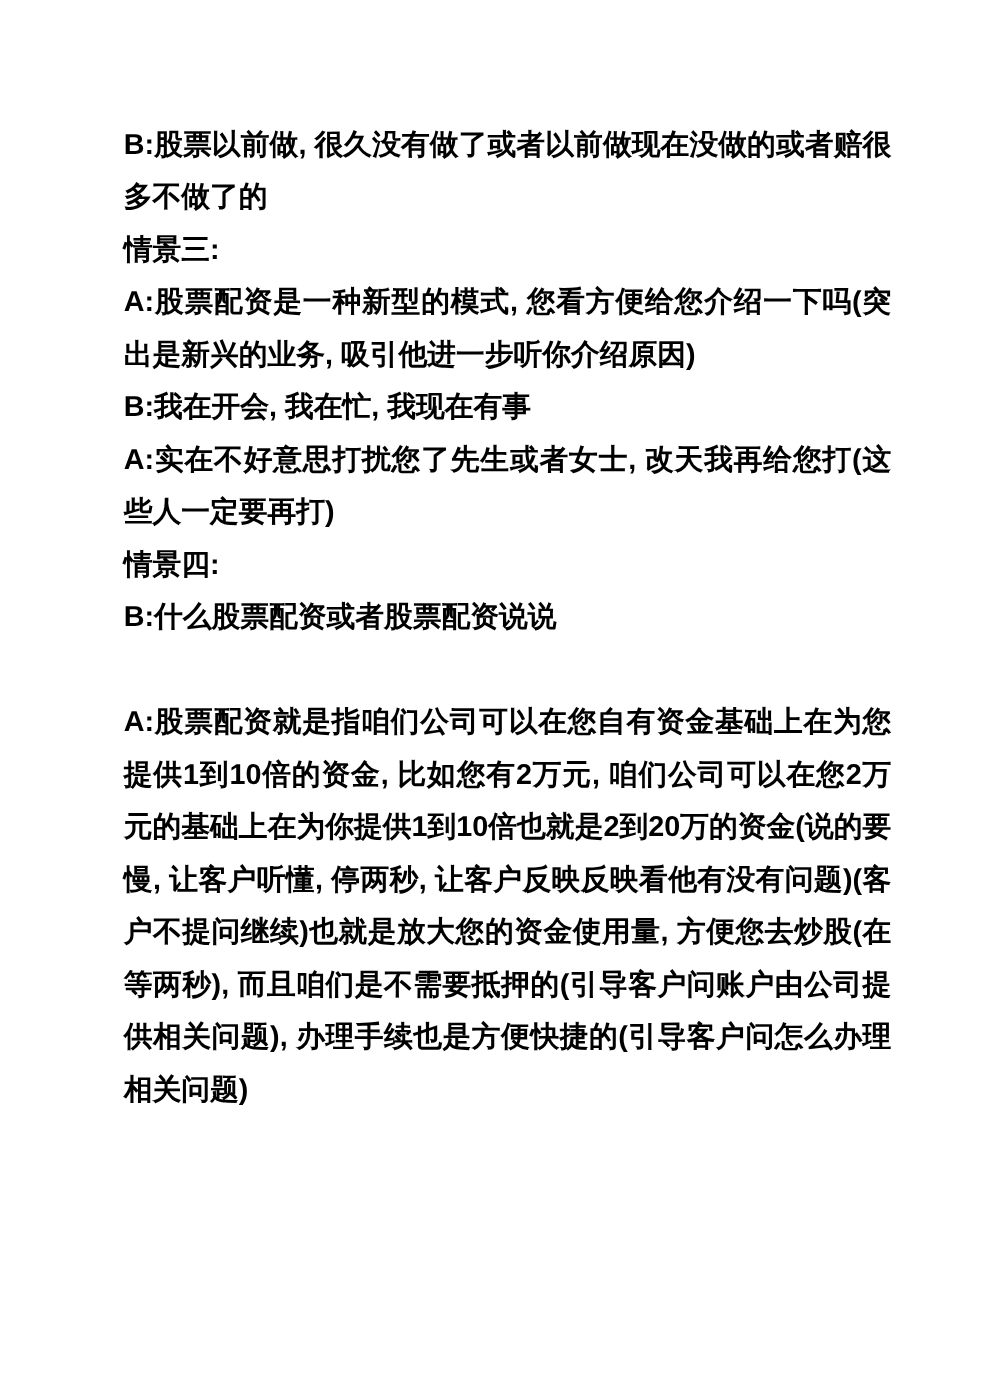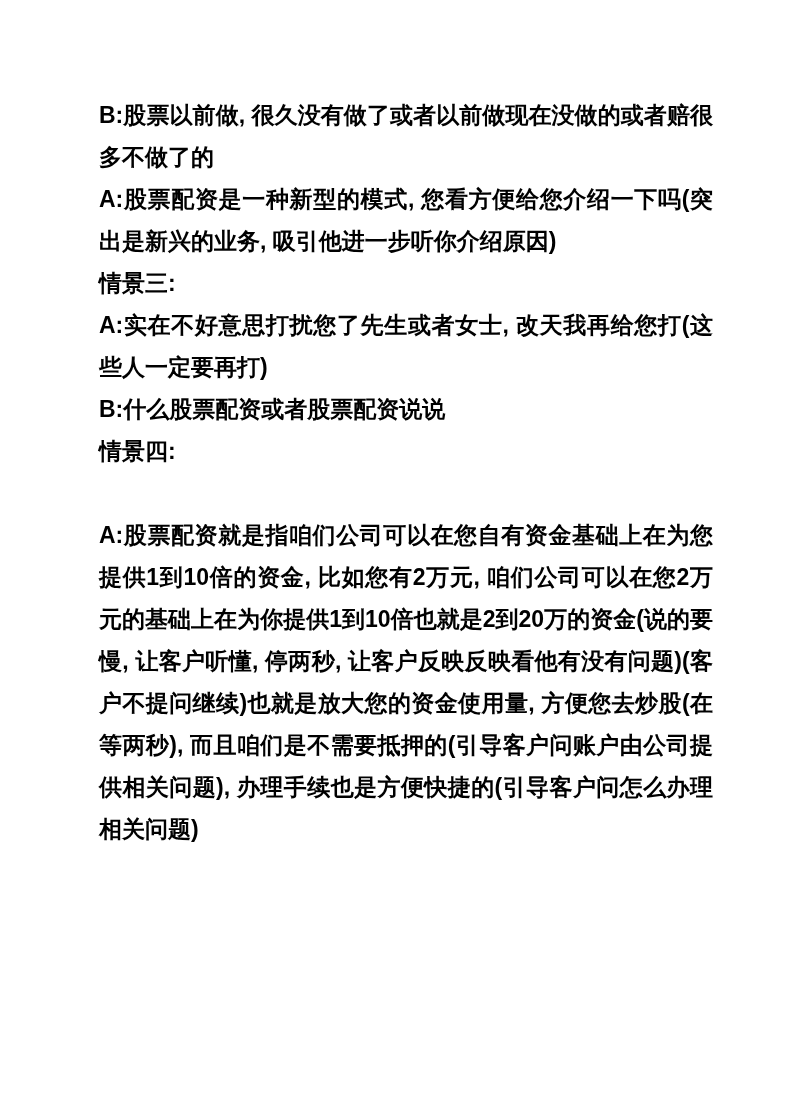--- a/index.html
+++ b/index.html
@@ -35,20 +35,21 @@
   .doc-content p.gap-before {
     margin-top: 42px; 
   }
 </style>
 </head>
 <body>
 
 <div class="page">
   <div class="doc-content">
     <p>B:股票以前做, 很久没有做了或者以前做现在没做的或者赔很多不做了的</p>
+    <p>情景三:</p>
     <p>A:股票配资是一种新型的模式, 您看方便给您介绍一下吗(突出是新兴的业务, 吸引他进一步听你介绍原因)</p>
-    <p>情景三:</p>
+    <p>B:我在开会, 我在忙, 我现在有事</p>
     <p>A:实在不好意思打扰您了先生或者女士, 改天我再给您打(这些人一定要再打)</p>
+    <p>情景四:</p>
     <p>B:什么股票配资或者股票配资说说</p>
-    <p>情景四:</p>
     <p class="gap-before">A:股票配资就是指咱们公司可以在您自有资金基础上在为您提供1到10倍的资金, 比如您有2万元, 咱们公司可以在您2万元的基础上在为你提供1到10倍也就是2到20万的资金(说的要慢, 让客户听懂, 停两秒, 让客户反映反映看他有没有问题)(客户不提问继续)也就是放大您的资金使用量, 方便您去炒股(在等两秒), 而且咱们是不需要抵押的(引导客户问账户由公司提供相关问题), 办理手续也是方便快捷的(引导客户问怎么办理相关问题)</p>
   </div>
 </div>
 
 </body></html>

